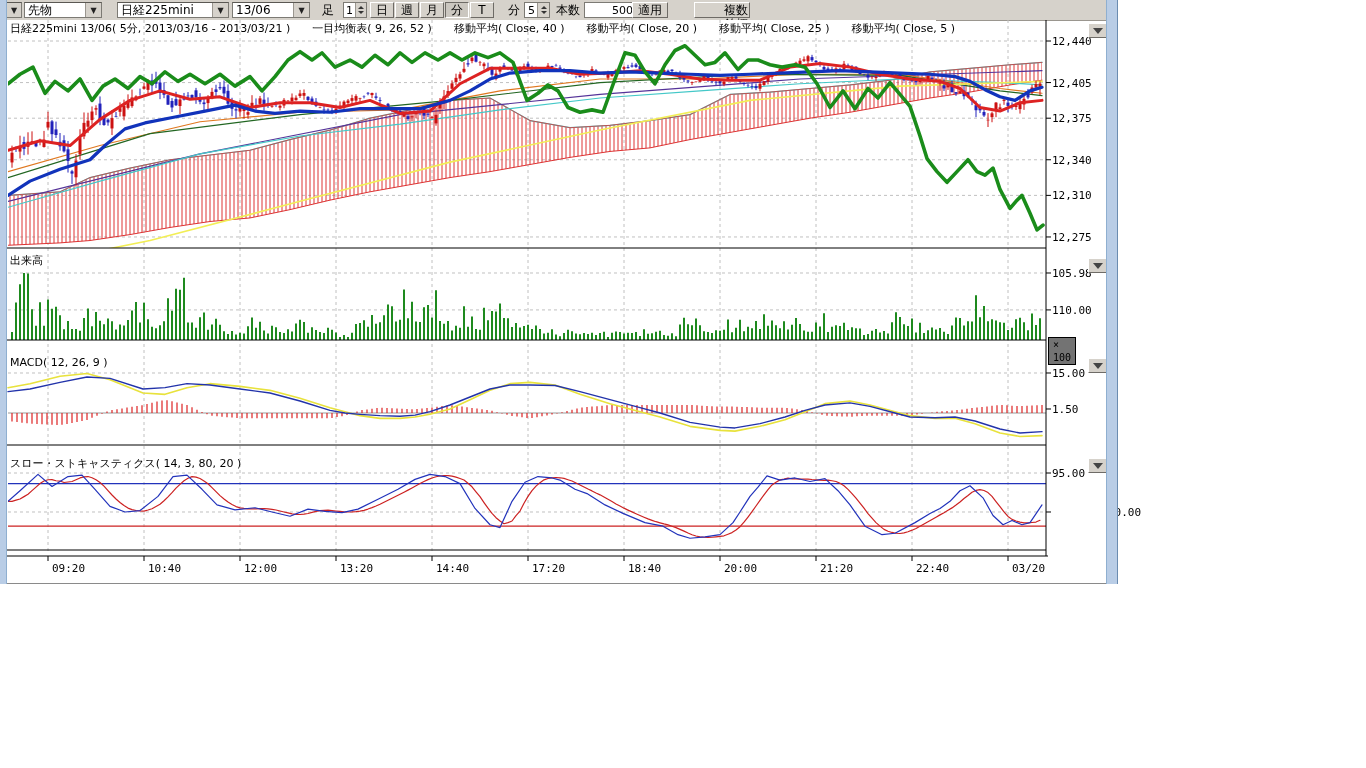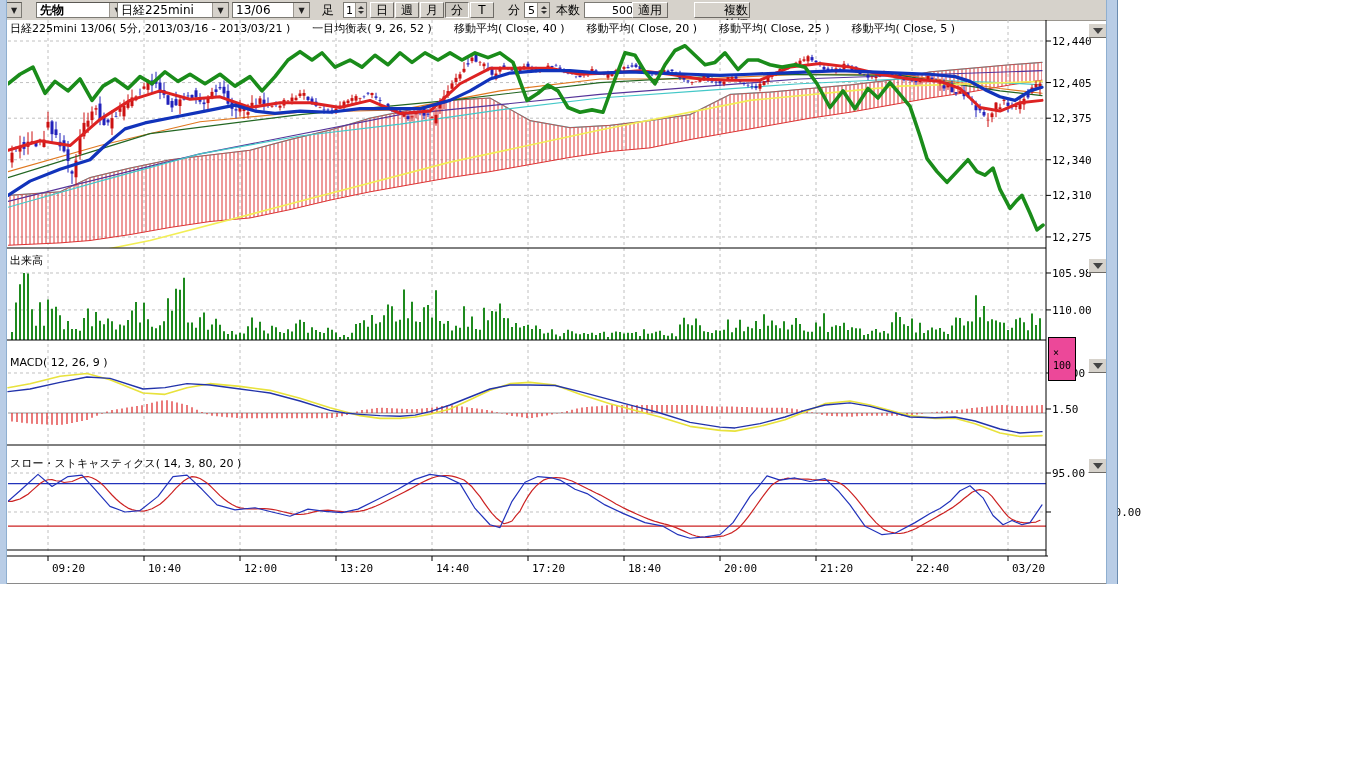--- a/index.html
+++ b/index.html
@@ -30,39 +30,39 @@
   .leftstrip{position:absolute;left:0;top:0;width:6px;height:584px;background:#b9cde6;
              border-right:1px solid #8fafd0;z-index:5;}
   .scrollbar{position:absolute;left:1106px;top:0;width:10px;height:584px;background:#b9cde6;
              border-left:1px solid #8fafd0;border-right:1px solid #6b8cb0;z-index:5;}
   svg{position:absolute;left:0;top:0;}
   .legendrow{position:absolute;left:10px;white-space:nowrap;font-size:11px;color:#000;z-index:3;}
   .legendrow span{margin-right:22px;}
   .panelabel{position:absolute;font-size:11px;color:#000;z-index:3;background:transparent;}
   .axis-label{position:absolute;font-family:"DejaVu Sans Mono",monospace;font-size:11px;color:#000;z-index:3;}
   .timelabel{position:absolute;font-family:"DejaVu Sans Mono",monospace;font-size:11px;color:#000;top:562px;}
-  .mult{position:absolute;border:1px solid #000;background:#ec4899;font-family:"DejaVu Sans Mono",monospace;
-        font-size:10px;padding:8px 4px;line-height:13px;z-index:4;}
+  .mult{position:absolute;border:1px solid #000;background:#737373;font-family:"DejaVu Sans Mono",monospace;
+        font-size:10px;padding:0 4px;line-height:13px;z-index:4;}
   .axbtn{position:absolute;width:17px;height:13px;background:#d6d2cb;border:1px solid;
          border-color:#fff #6e6b66 #6e6b66 #fff;display:flex;align-items:center;justify-content:center;z-index:4;}
   .axbtn i{display:block;width:0;height:0;border-left:5px solid transparent;border-right:5px solid transparent;
            border-top:6px solid #444;}
   .bottomedge{position:absolute;left:0;top:583px;width:1116px;height:1px;background:#8a8a8a;}
 </style>
 </head>
 <body>
 
 <div class="page">
   <div class="app">
 
     <div class="toolbar">
       <div class="tb combo" style="left:2px;width:20px;">
         <span class="arr">▼</span>
       </div>
-      <div class="tb combo" style="left:36px;width:90px;font-weight:bold;">
+      <div class="tb combo" style="left:24px;width:78px;">
         <span>先物</span>
         <span class="arr">▼</span>
       </div>
       <div class="tb combo" style="left:117px;width:112px;">
         <span>日経225mini</span>
         <span class="arr">▼</span>
       </div>
       <div class="tb combo" style="left:232px;width:78px;justify-content:flex-end;">
         <span>13/06</span>
         <span class="arr">▼</span>

